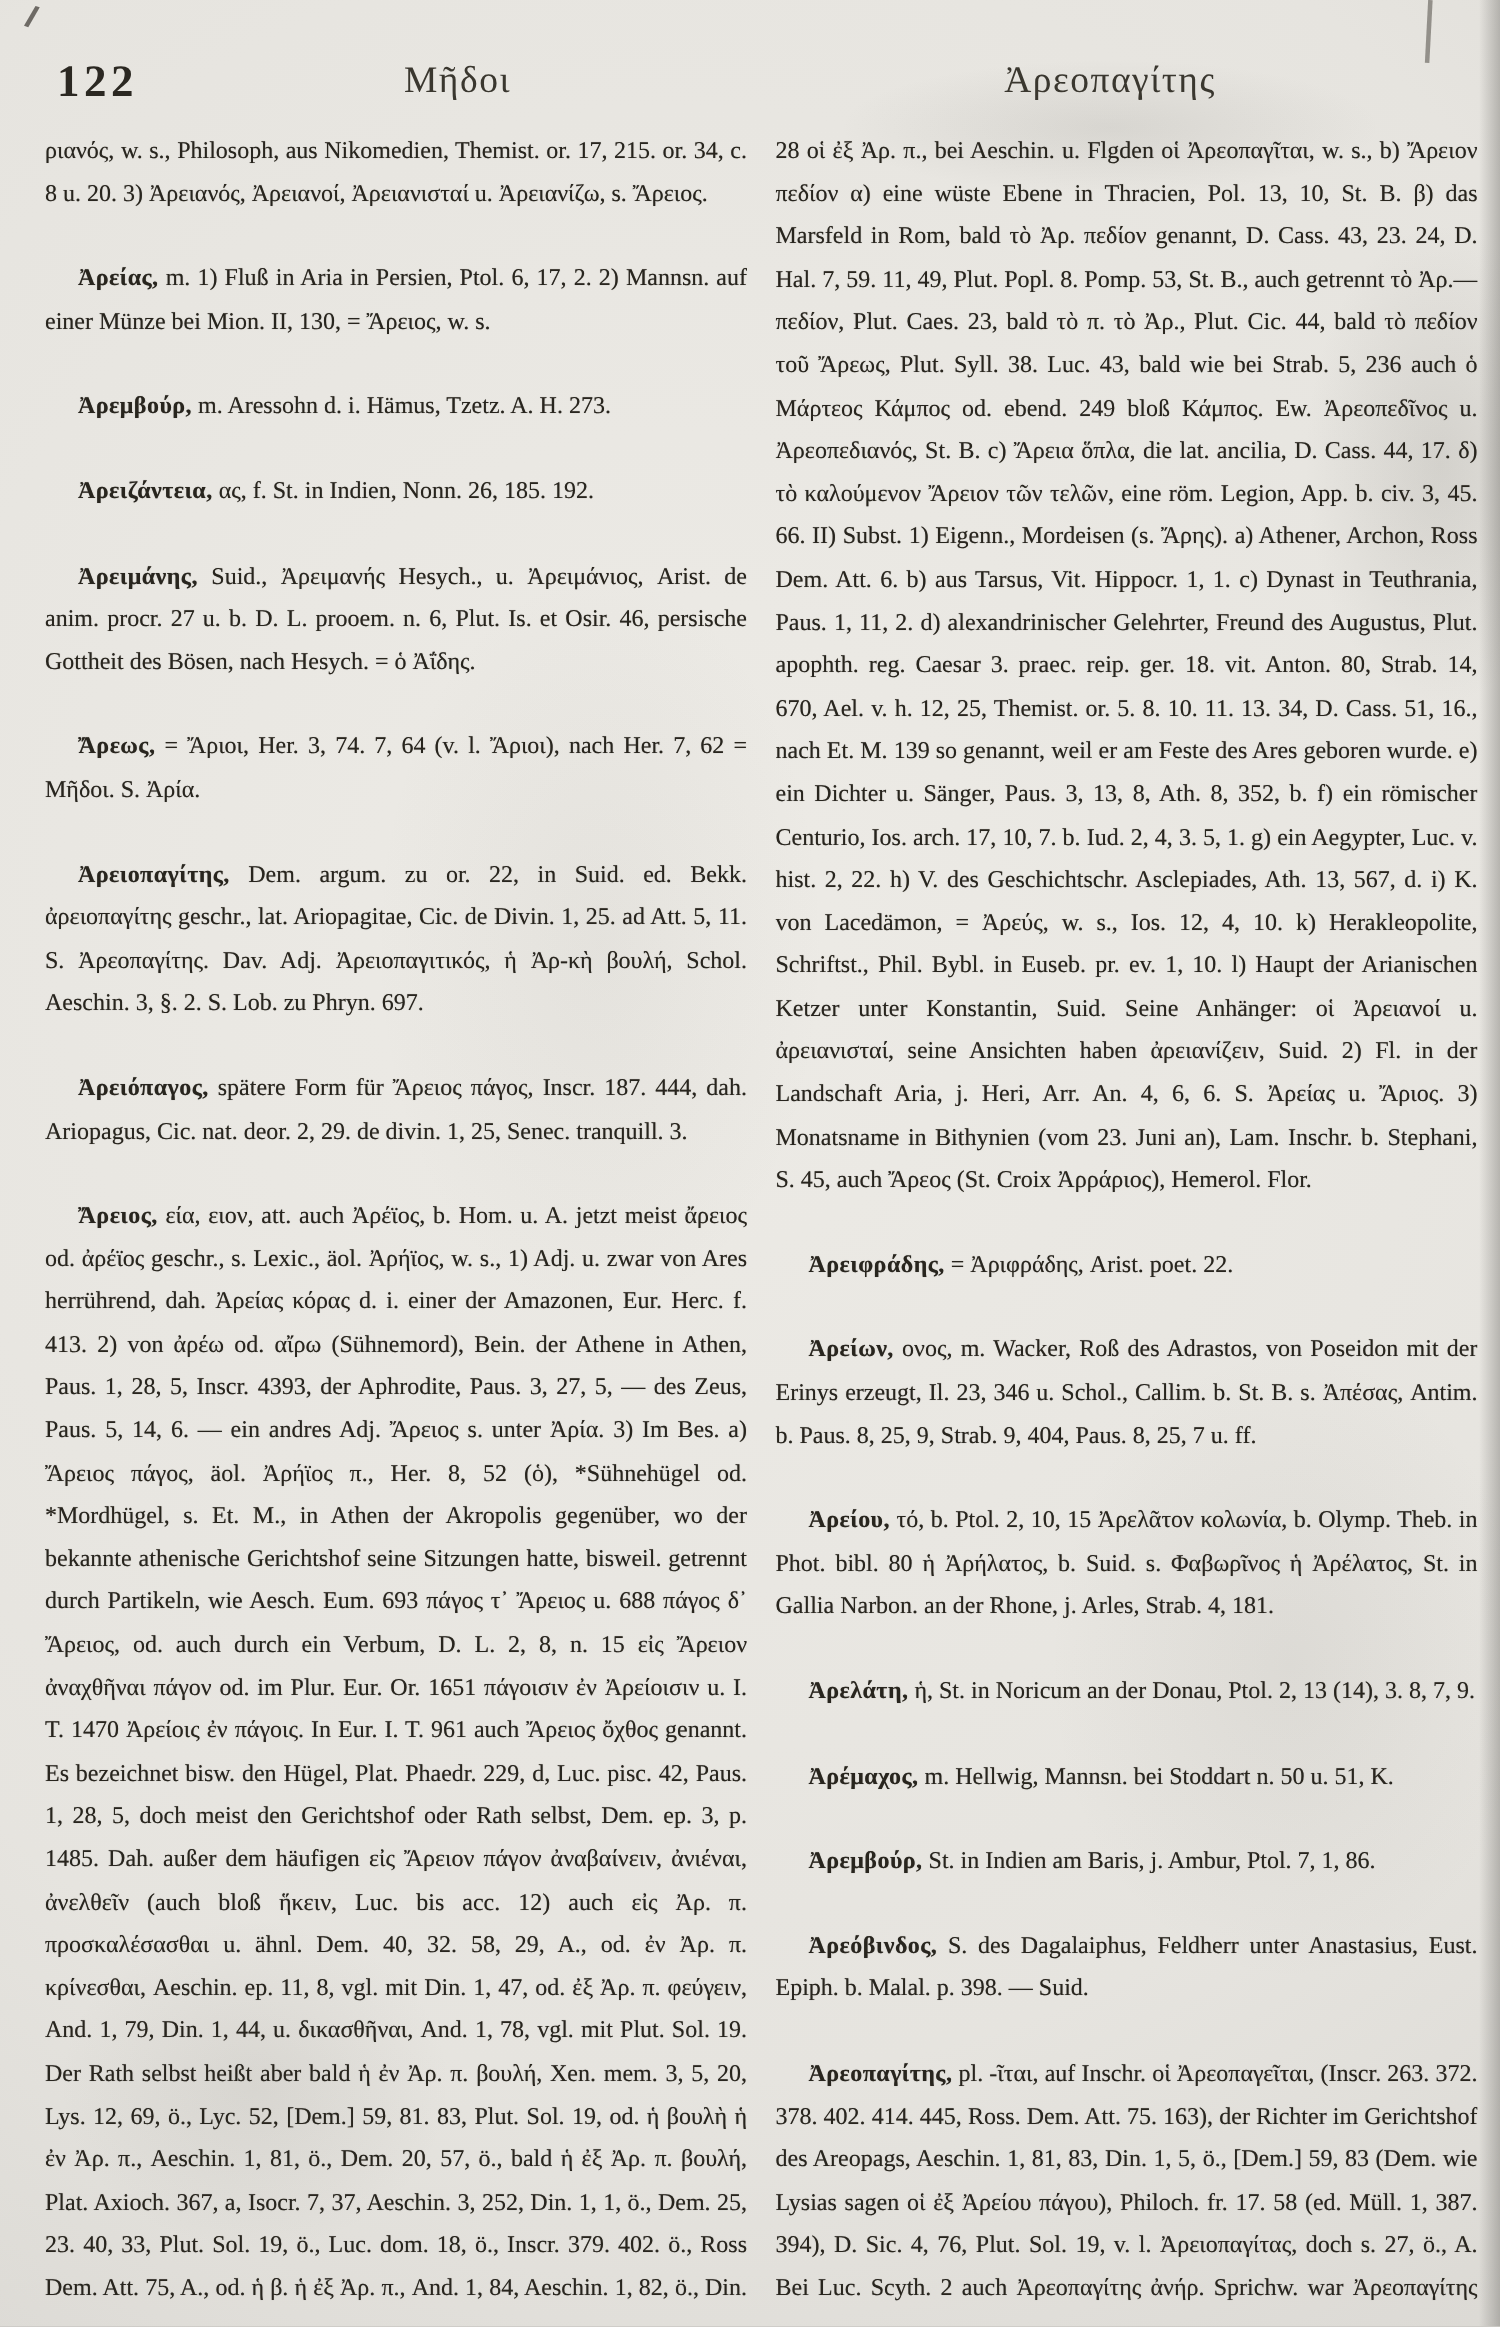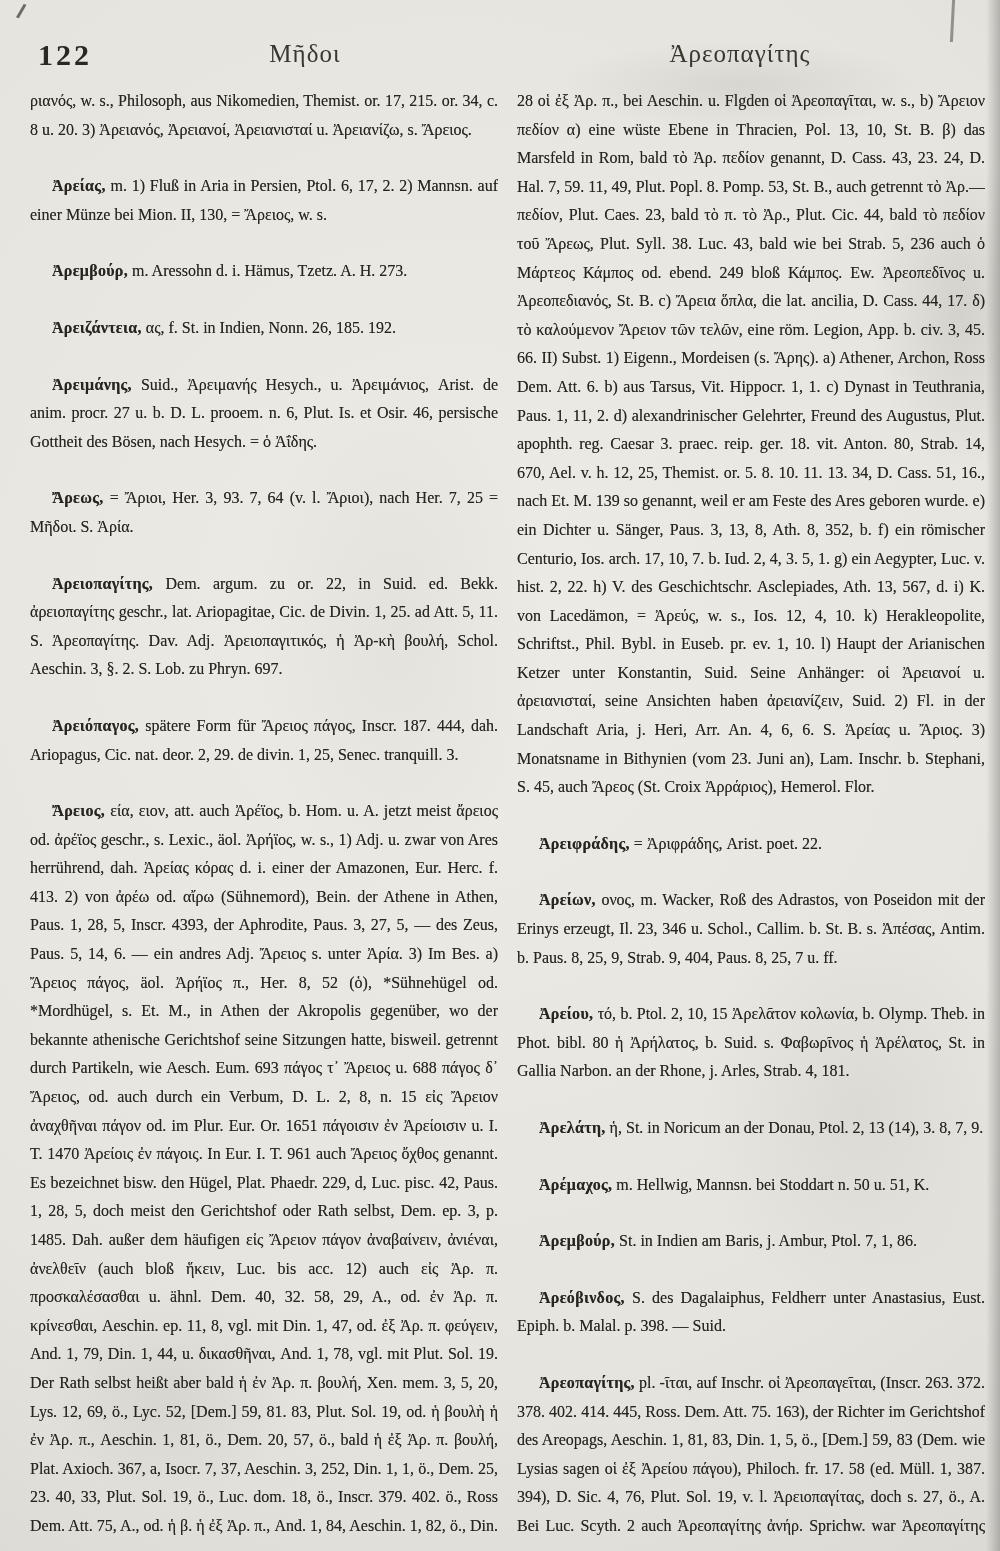--- a/index.html
+++ b/index.html
@@ -91,21 +91,21 @@
     <span class="running-head left">Μῆδοι</span>
     <span class="running-head right">Ἀρεοπαγίτης</span>
   </div>
 
   <div class="col left">
     <p class="cont"><span class="hw"></span><span>ριανός, w. s., Philosoph, aus Nikomedien, Themist. or. 17, 215. or. 34, c. 8 u. 20. 3) Ἀρειανός, Ἀρειανοί, Ἀρειανισταί u. Ἀρειανίζω, s. Ἄρειος.</span></p>
     <p class="entry"><span class="hw">Ἀρείας,</span><span> m. 1) Fluß in Aria in Persien, Ptol. 6, 17, 2. 2) Mannsn. auf einer Münze bei Mion. II, 130, = Ἄρειος, w. s.</span></p>
     <p class="entry"><span class="hw">Ἀρεμβούρ,</span><span> m. Aressohn d. i. Hämus, Tzetz. A. H. 273.</span></p>
     <p class="entry"><span class="hw">Ἀρειζάντεια,</span><span> ας, f. St. in Indien, Nonn. 26, 185. 192.</span></p>
     <p class="entry"><span class="hw">Ἀρειμάνης,</span><span> Suid., Ἀρειμανής Hesych., u. Ἀρειμάνιος, Arist. de anim. procr. 27 u. b. D. L. prooem. n. 6, Plut. Is. et Osir. 46, persische Gottheit des Bösen, nach Hesych. = ὁ Ἀΐδης.</span></p>
-    <p class="entry"><span class="hw">Ἄρεως,</span><span> = Ἄριοι, Her. 3, 93. 7, 64 (v. l. Ἄριοι), nach Her. 7, 25 = Μῆδοι. S. Ἀρία.</span></p>
+    <p class="entry"><span class="hw">Ἄρεως,</span><span> = Ἄριοι, Her. 3, 74. 7, 64 (v. l. Ἄριοι), nach Her. 7, 62 = Μῆδοι. S. Ἀρία.</span></p>
     <p class="entry"><span class="hw">Ἀρειοπαγίτης,</span><span> Dem. argum. zu or. 22, in Suid. ed. Bekk. ἀρειοπαγίτης geschr., lat. Ariopagitae, Cic. de Divin. 1, 25. ad Att. 5, 11. S. Ἀρεοπαγίτης. Dav. Adj. Ἀρειοπαγιτικός, ἡ Ἀρ-κὴ βουλή, Schol. Aeschin. 3, §. 2. S. Lob. zu Phryn. 697.</span></p>
     <p class="entry"><span class="hw">Ἀρειόπαγος,</span><span> spätere Form für Ἄρειος πάγος, Inscr. 187. 444, dah. Ariopagus, Cic. nat. deor. 2, 29. de divin. 1, 25, Senec. tranquill. 3.</span></p>
     <p class="entry"><span class="hw">Ἄρειος,</span><span> εία, ειον, att. auch Ἀρέϊος, b. Hom. u. A. jetzt meist ἄρειος od. ἀρέϊος geschr., s. Lexic., äol. Ἀρήϊος, w. s., 1) Adj. u. zwar von Ares herrührend, dah. Ἀρείας κόρας d. i. einer der Amazonen, Eur. Herc. f. 413. 2) von ἀρέω od. αἴρω (Sühnemord), Bein. der Athene in Athen, Paus. 1, 28, 5, Inscr. 4393, der Aphrodite, Paus. 3, 27, 5, — des Zeus, Paus. 5, 14, 6. — ein andres Adj. Ἄρειος s. unter Ἀρία. 3) Im Bes. a) Ἄρειος πάγος, äol. Ἀρήϊος π., Her. 8, 52 (ὁ), *Sühnehügel od. *Mordhügel, s. Et. M., in Athen der Akropolis gegenüber, wo der bekannte athenische Gerichtshof seine Sitzungen hatte, bisweil. getrennt durch Partikeln, wie Aesch. Eum. 693 πάγος τ᾽ Ἄρειος u. 688 πάγος δ᾽ Ἄρειος, od. auch durch ein Verbum, D. L. 2, 8, n. 15 εἰς Ἄρειον ἀναχθῆναι πάγον od. im Plur. Eur. Or. 1651 πάγοισιν ἐν Ἀρείοισιν u. I. T. 1470 Ἀρείοις ἐν πάγοις. In Eur. I. T. 961 auch Ἄρειος ὄχθος genannt. Es bezeichnet bisw. den Hügel, Plat. Phaedr. 229, d, Luc. pisc. 42, Paus. 1, 28, 5, doch meist den Gerichtshof oder Rath selbst, Dem. ep. 3, p. 1485. Dah. außer dem häufigen εἰς Ἄρειον πάγον ἀναβαίνειν, ἀνιέναι, ἀνελθεῖν (auch bloß ἥκειν, Luc. bis acc. 12) auch εἰς Ἀρ. π. προσκαλέσασθαι u. ähnl. Dem. 40, 32. 58, 29, A., od. ἐν Ἀρ. π. κρίνεσθαι, Aeschin. ep. 11, 8, vgl. mit Din. 1, 47, od. ἐξ Ἀρ. π. φεύγειν, And. 1, 79, Din. 1, 44, u. δικασθῆναι, And. 1, 78, vgl. mit Plut. Sol. 19. Der Rath selbst heißt aber bald ἡ ἐν Ἀρ. π. βουλή, Xen. mem. 3, 5, 20, Lys. 12, 69, ö., Lyc. 52, [Dem.] 59, 81. 83, Plut. Sol. 19, od. ἡ βουλὴ ἡ ἐν Ἀρ. π., Aeschin. 1, 81, ö., Dem. 20, 57, ö., bald ἡ ἐξ Ἀρ. π. βουλή, Plat. Axioch. 367, a, Isocr. 7, 37, Aeschin. 3, 252, Din. 1, 1, ö., Dem. 25, 23. 40, 33, Plut. Sol. 19, ö., Luc. dom. 18, ö., Inscr. 379. 402. ö., Ross Dem. Att. 75, A., od. ἡ β. ἡ ἐξ Ἀρ. π., And. 1, 84, Aeschin. 1, 82, ö., Din. 1, 50, ö., Dem. 18, 133, ö., Inscr. in Meier ind. schol. 1851 n. 46, auch wohl τὸ ἐν Ἀρ. π. δικαστήριον, Dem. 23, 25, od. συνέδριον, Lyc. 12, Din. 1, 112, auch τὸ συνέδρ. τὸ ἐν Ἀρ. π., Din. 3, 7, u. τὸ δικαστήριον τὸ ἐξ Ἀρ. π., Lys. 1, 30. Die Mitglieder desselben bei Lys. 7, 22, Dem. 54,</span></p>
   </div>
 
   <div class="col right">
     <p class="cont"><span class="hw"></span><span>28 οἱ ἐξ Ἀρ. π., bei Aeschin. u. Flgden οἱ Ἀρεοπαγῖται, w. s., b) Ἄρειον πεδίον α) eine wüste Ebene in Thracien, Pol. 13, 10, St. B. β) das Marsfeld in Rom, bald τὸ Ἀρ. πεδίον genannt, D. Cass. 43, 23. 24, D. Hal. 7, 59. 11, 49, Plut. Popl. 8. Pomp. 53, St. B., auch getrennt τὸ Ἀρ.—πεδίον, Plut. Caes. 23, bald τὸ π. τὸ Ἀρ., Plut. Cic. 44, bald τὸ πεδίον τοῦ Ἄρεως, Plut. Syll. 38. Luc. 43, bald wie bei Strab. 5, 236 auch ὁ Μάρτεος Κάμπος od. ebend. 249 bloß Κάμπος. Ew. Ἀρεοπεδῖνος u. Ἀρεοπεδιανός, St. B. c) Ἄρεια ὅπλα, die lat. ancilia, D. Cass. 44, 17. δ) τὸ καλούμενον Ἄρειον τῶν τελῶν, eine röm. Legion, App. b. civ. 3, 45. 66. II) Subst. 1) Eigenn., Mordeisen (s. Ἄρης). a) Athener, Archon, Ross Dem. Att. 6. b) aus Tarsus, Vit. Hippocr. 1, 1. c) Dynast in Teuthrania, Paus. 1, 11, 2. d) alexandrinischer Gelehrter, Freund des Augustus, Plut. apophth. reg. Caesar 3. praec. reip. ger. 18. vit. Anton. 80, Strab. 14, 670, Ael. v. h. 12, 25, Themist. or. 5. 8. 10. 11. 13. 34, D. Cass. 51, 16., nach Et. M. 139 so genannt, weil er am Feste des Ares geboren wurde. e) ein Dichter u. Sänger, Paus. 3, 13, 8, Ath. 8, 352, b. f) ein römischer Centurio, Ios. arch. 17, 10, 7. b. Iud. 2, 4, 3. 5, 1. g) ein Aegypter, Luc. v. hist. 2, 22. h) V. des Geschichtschr. Asclepiades, Ath. 13, 567, d. i) K. von Lacedämon, = Ἀρεύς, w. s., Ios. 12, 4, 10. k) Herakleopolite, Schriftst., Phil. Bybl. in Euseb. pr. ev. 1, 10. l) Haupt der Arianischen Ketzer unter Konstantin, Suid. Seine Anhänger: οἱ Ἀρειανοί u. ἀρειανισταί, seine Ansichten haben ἀρειανίζειν, Suid. 2) Fl. in der Landschaft Aria, j. Heri, Arr. An. 4, 6, 6. S. Ἀρείας u. Ἄριος. 3) Monatsname in Bithynien (vom 23. Juni an), Lam. Inschr. b. Stephani, S. 45, auch Ἄρεος (St. Croix Ἀρράριος), Hemerol. Flor.</span></p>
     <p class="entry"><span class="hw">Ἀρειφράδης,</span><span> = Ἀριφράδης, Arist. poet. 22.</span></p>
     <p class="entry"><span class="hw">Ἀρείων,</span><span> ονος, m. Wacker, Roß des Adrastos, von Poseidon mit der Erinys erzeugt, Il. 23, 346 u. Schol., Callim. b. St. B. s. Ἀπέσας, Antim. b. Paus. 8, 25, 9, Strab. 9, 404, Paus. 8, 25, 7 u. ff.</span></p>
     <p class="entry"><span class="hw">Ἀρείου,</span><span> τό, b. Ptol. 2, 10, 15 Ἀρελᾶτον κολωνία, b. Olymp. Theb. in Phot. bibl. 80 ἡ Ἀρήλατος, b. Suid. s. Φαβωρῖνος ἡ Ἀρέλατος, St. in Gallia Narbon. an der Rhone, j. Arles, Strab. 4, 181.</span></p>

